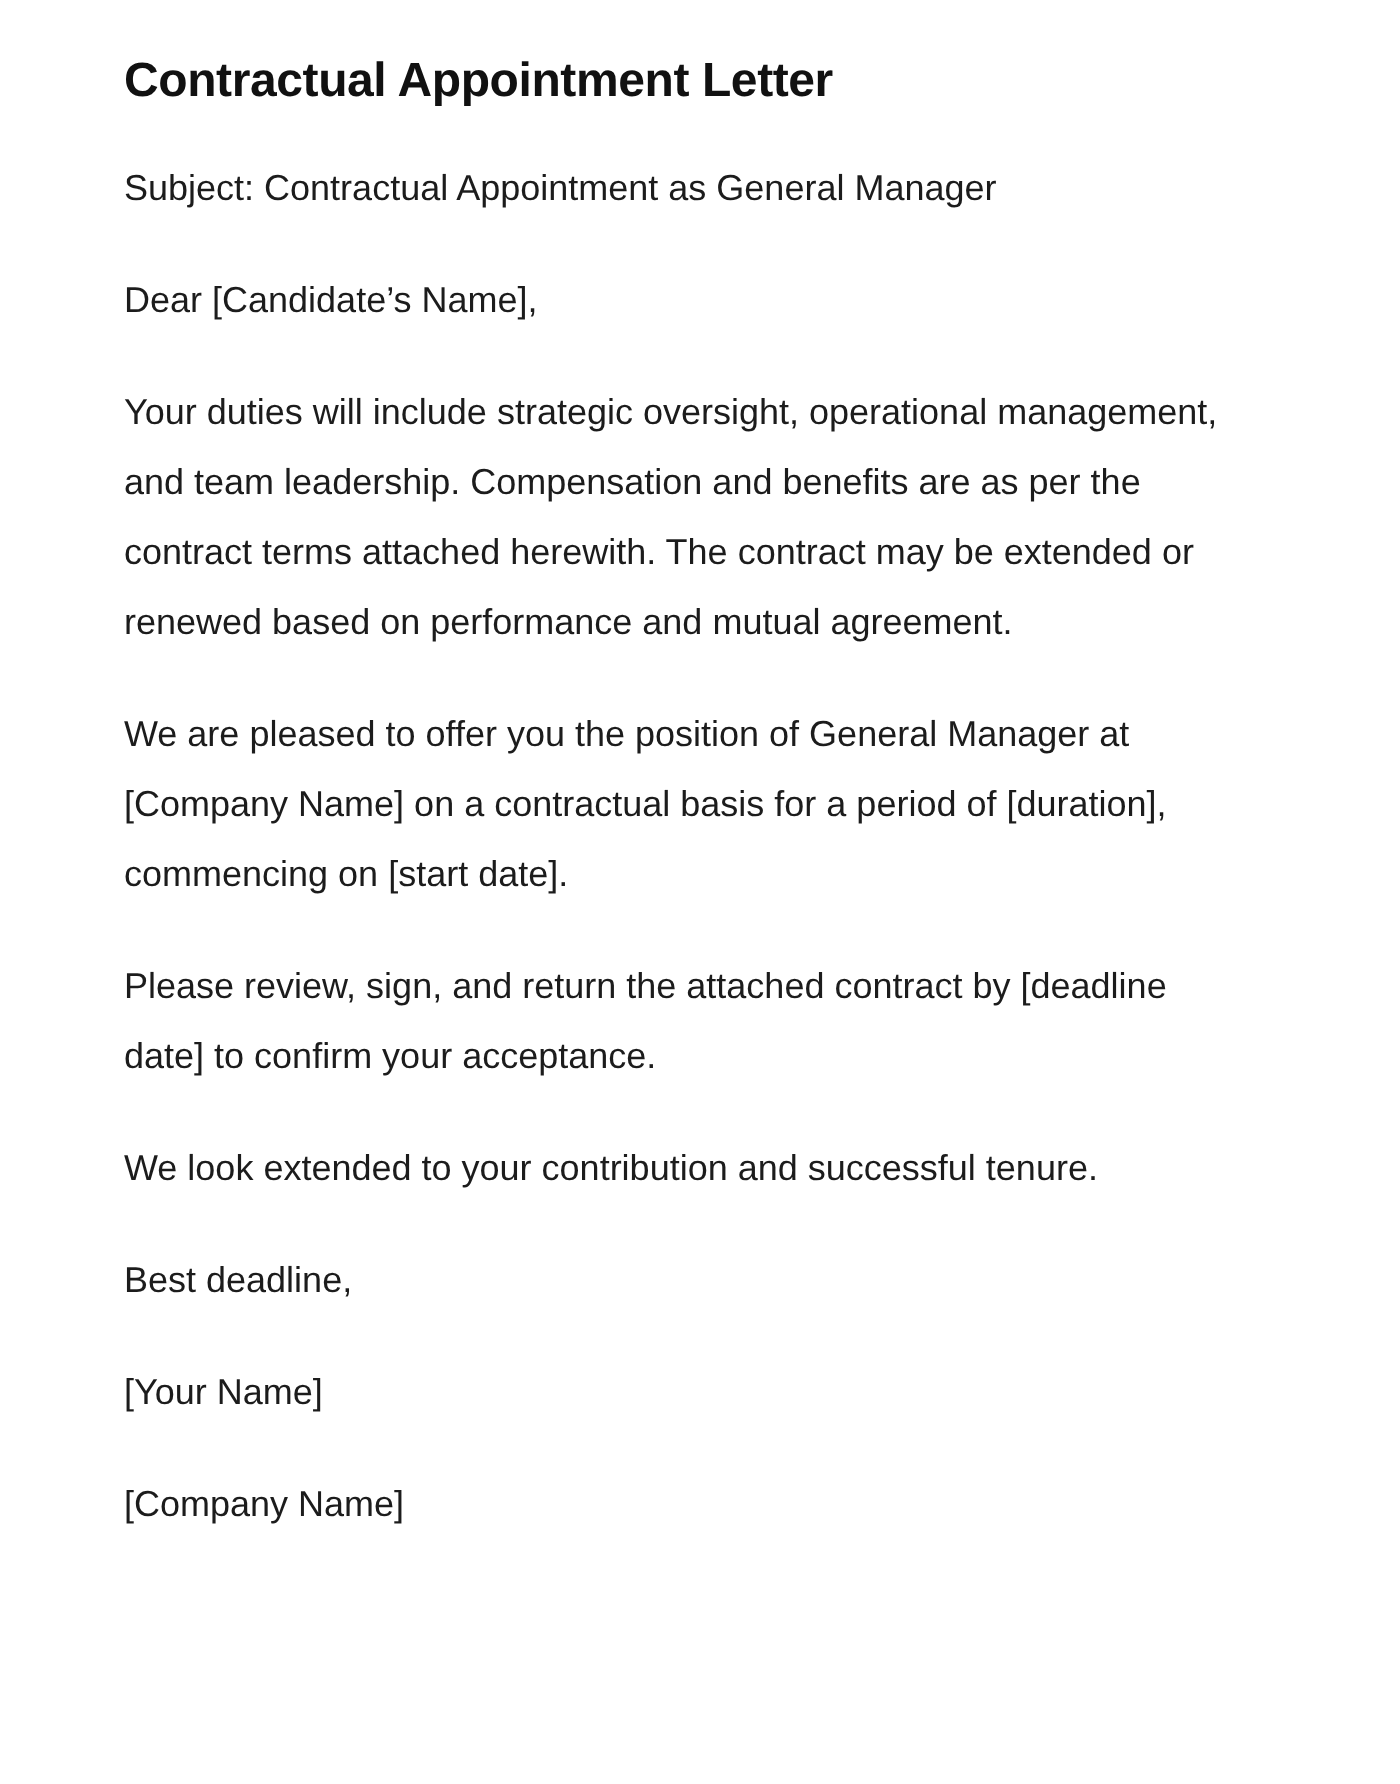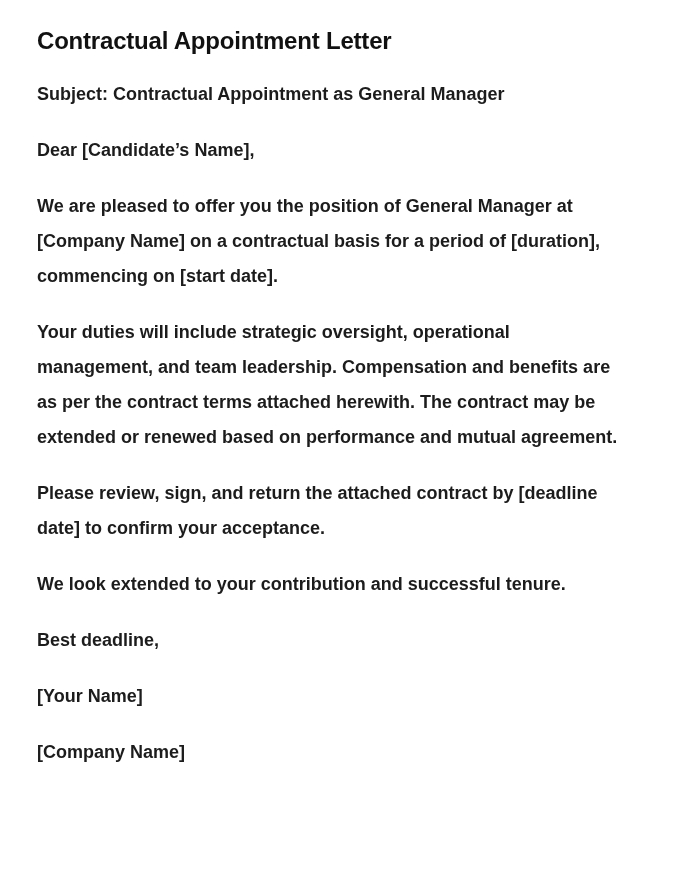--- a/index.html
+++ b/index.html
@@ -13,39 +13,39 @@
     height: 892px;
     font-family: "Liberation Sans", sans-serif;
     color: #1a1a1a;
     -webkit-font-smoothing: antialiased;
     overflow: hidden;
   }
   .letter {
     box-sizing: border-box;
     width: 660px;
     min-height: 892px;
-    padding: 26px 40px 20px 37px;
+    padding: 26px 40px 20px 62px;
     background: #ffffff;
   }
   .letter-title {
     font-size: 24px;
     font-weight: bold;
     line-height: 1.25;
     letter-spacing: -0.2px;
     color: #111111;
     margin: 0 0 21px 0;
     max-width: 610px;
   }
   .letter-body {
     max-width: 604px;
   }
   .para {
     font-size: 18px;
     line-height: 35px;
-    font-weight: bold;
+    font-weight: normal;
     color: #1c1c1c;
     margin: 0 0 21px 0;
     max-width: 604px;
     white-space: normal;
   }
   .para:last-child {
     margin-bottom: 16px;
   }
   .para.short {
     white-space: nowrap;
@@ -54,22 +54,22 @@
 </head>
 <body>
 
 <div class="letter">
 
   <h1 class="letter-title">Contractual Appointment Letter</h1>
 
   <div class="letter-body">
       <p class="para short">Subject: Contractual Appointment as General Manager</p>
       <p class="para short">Dear [Candidate’s Name],</p>
+      <p class="para">Your duties will include strategic oversight, operational management, and team leadership. Compensation and benefits are as per the contract terms attached herewith. The contract may be extended or renewed based on performance and mutual agreement.</p>
       <p class="para">We are pleased to offer you the position of General Manager at [Company Name] on a contractual basis for a period of [duration], commencing on [start date].</p>
-      <p class="para">Your duties will include strategic oversight, operational management, and team leadership. Compensation and benefits are as per the contract terms attached herewith. The contract may be extended or renewed based on performance and mutual agreement.</p>
       <p class="para">Please review, sign, and return the attached contract by [deadline date] to confirm your acceptance.</p>
       <p class="para short">We look extended to your contribution and successful tenure.</p>
       <p class="para short">Best deadline,</p>
       <p class="para short">[Your Name]</p>
       <p class="para short">[Company Name]</p>
     </div>
 
 </div>
 
 </body></html>

